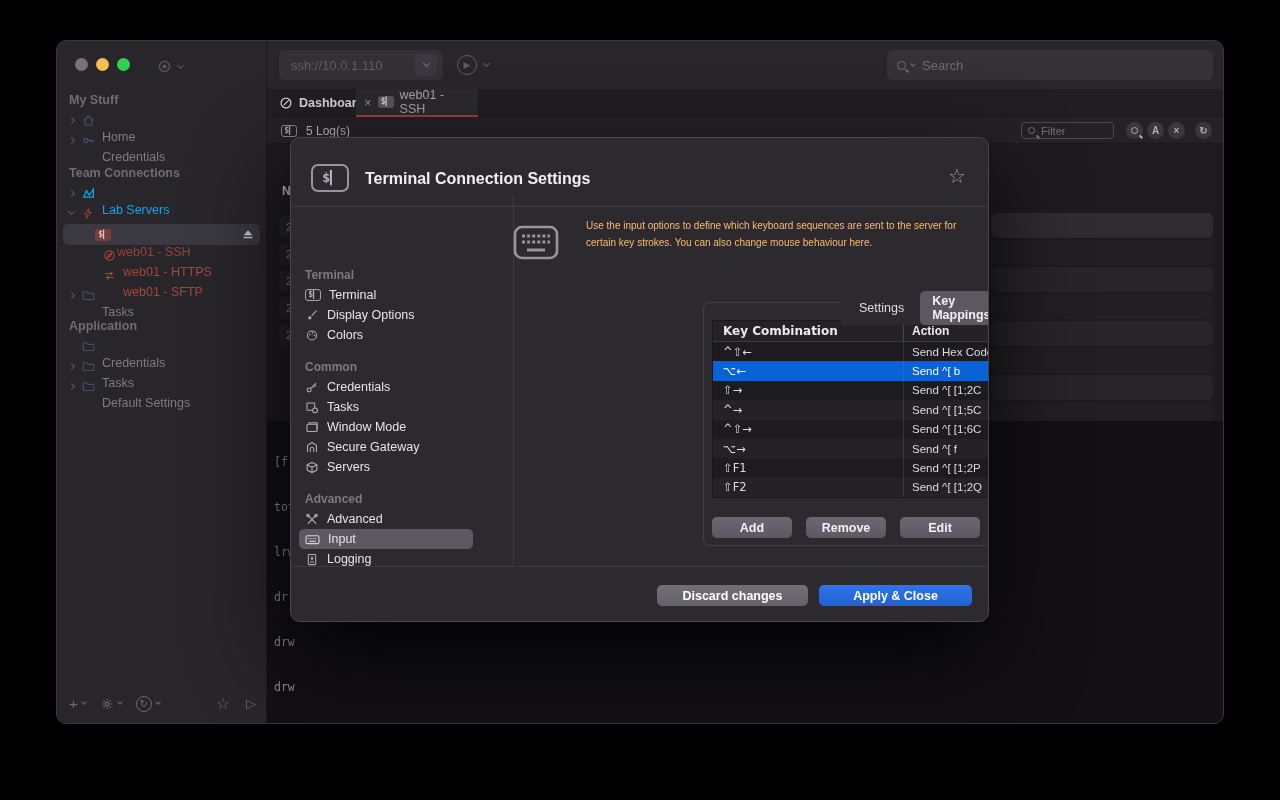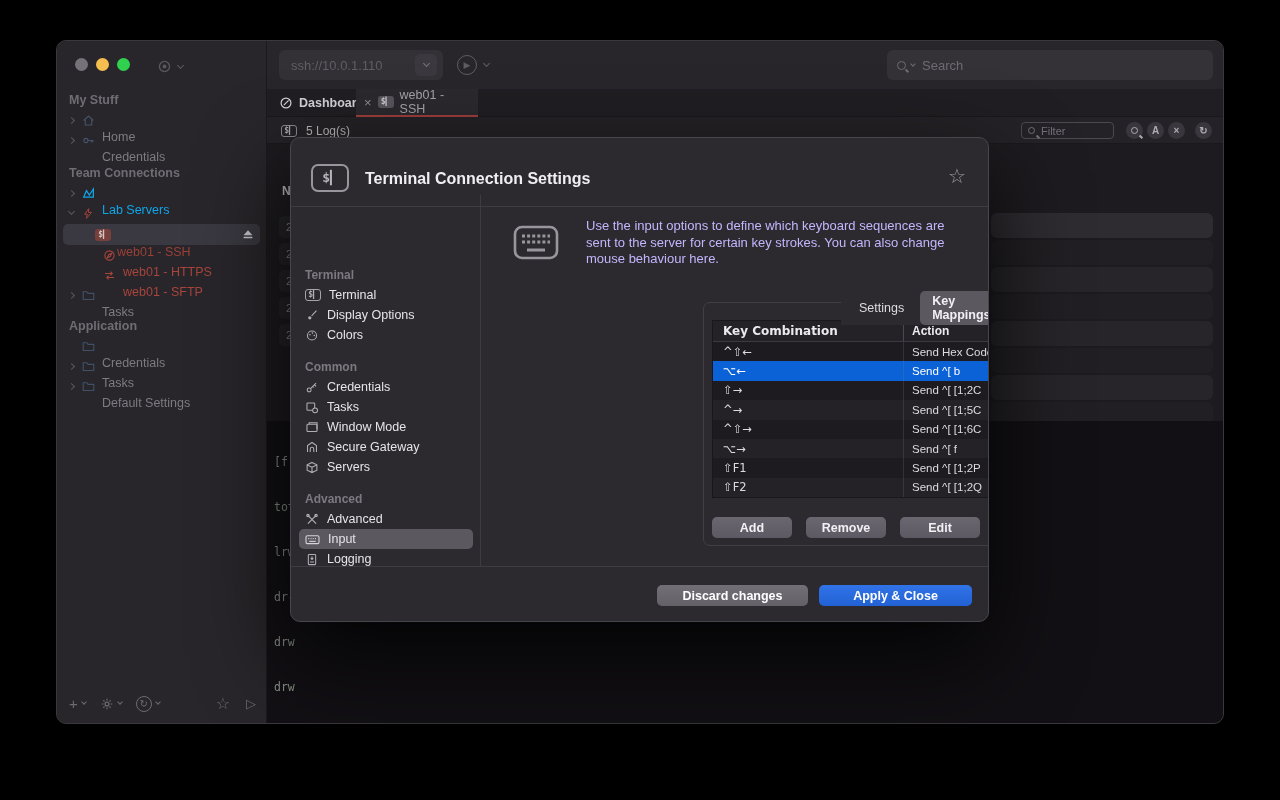--- a/index.html
+++ b/index.html
@@ -74,29 +74,29 @@
   
   .dialog{position:absolute;left:290px;top:137px;width:699px;height:485px;background:#2c2a2e;
           border:1px solid #48464c;border-radius:10px;box-shadow:0 35px 90px rgba(0,0,0,.85);overflow:hidden;}
   .dhead{position:absolute;left:0;top:12px;right:0;height:57px;border-bottom:1px solid #3e3c42;}
   .dterm{position:absolute;left:20px;top:14px;width:38px;height:28px;border:2px solid #98969c;border-radius:7px;
          color:#b8b6bc;font:700 13px/24px "DejaVu Sans Mono",monospace;text-align:center;}
   .dterm::before{content:"$\258E";}
   .dtitle{position:absolute;left:74px;top:0;height:57px;display:flex;align-items:center;font-size:16px;font-weight:700;color:#f0eef2;}
   .dstar{position:absolute;right:22px;top:16px;font-size:20px;color:#9a989e;line-height:1;}
   .dbody{position:absolute;left:0;top:57px;right:0;bottom:55px;overflow:hidden;}
-  .dside{position:absolute;left:0;top:0;bottom:0;width:190px;border-right:1px solid #3e3c42;}
+  .dside{position:absolute;left:0;top:0;bottom:0;width:223px;border-right:1px solid #3e3c42;}
   .dshead{position:absolute;left:14px;height:20px;display:flex;align-items:center;font-size:12px;font-weight:700;color:#7c7a80;}
   .ditem{position:absolute;left:8px;width:174px;height:20px;display:flex;align-items:center;gap:8px;padding-left:6px;
          font-size:12.5px;color:#e6e4e8;border-radius:5px;}
   .ditem.sel{background:#5b585f;}
   .ditem svg{flex:none;}
   .dmain{position:absolute;left:190px;top:0;right:0;bottom:0;}
   .kbicon{position:absolute;left:32px;top:30px;color:#98969c;}
-  .ddesc{position:absolute;left:105px;top:23px;width:375px;font-size:13px;line-height:16.5px;color:#c4b5fd;}
+  .ddesc{position:absolute;left:105px;top:23px;width:375px;font-size:10px;line-height:16.5px;color:#fdba74;}
   .dtabs{position:absolute;left:360px;top:96px;display:flex;align-items:center;gap:4px;background:#2c2a2e;padding:0 6px;z-index:3;}
   .dtab{font-size:12.5px;color:#dddbdf;padding:3px 12px;border-radius:5px;}
   .dtab.on{background:#5b585f;color:#f2f0f4;font-weight:600;}
   .gbox{position:absolute;left:222px;top:107px;width:456px;height:244px;border:1px solid #413f45;border-radius:7px;}
   .ktable{position:absolute;left:8px;right:8px;top:17px;border:1px solid #19171b;background:#1d1b1f;}
   .krow{display:flex;height:19.4px;align-items:center;font-size:11.5px;color:#dddbe0;}
   .krow.hd{height:21px;font-size:12px;font-weight:700;color:#eceaee;background:#242226;border-bottom:1px solid #3c3a40;}
   .krow:nth-child(odd):not(.hd):not(.sel){background:#242226;}
   .krow:nth-child(even):not(.hd):not(.sel){background:#1d1b1f;}
   .krow.sel{background:#0b62d7;color:#fff;}

